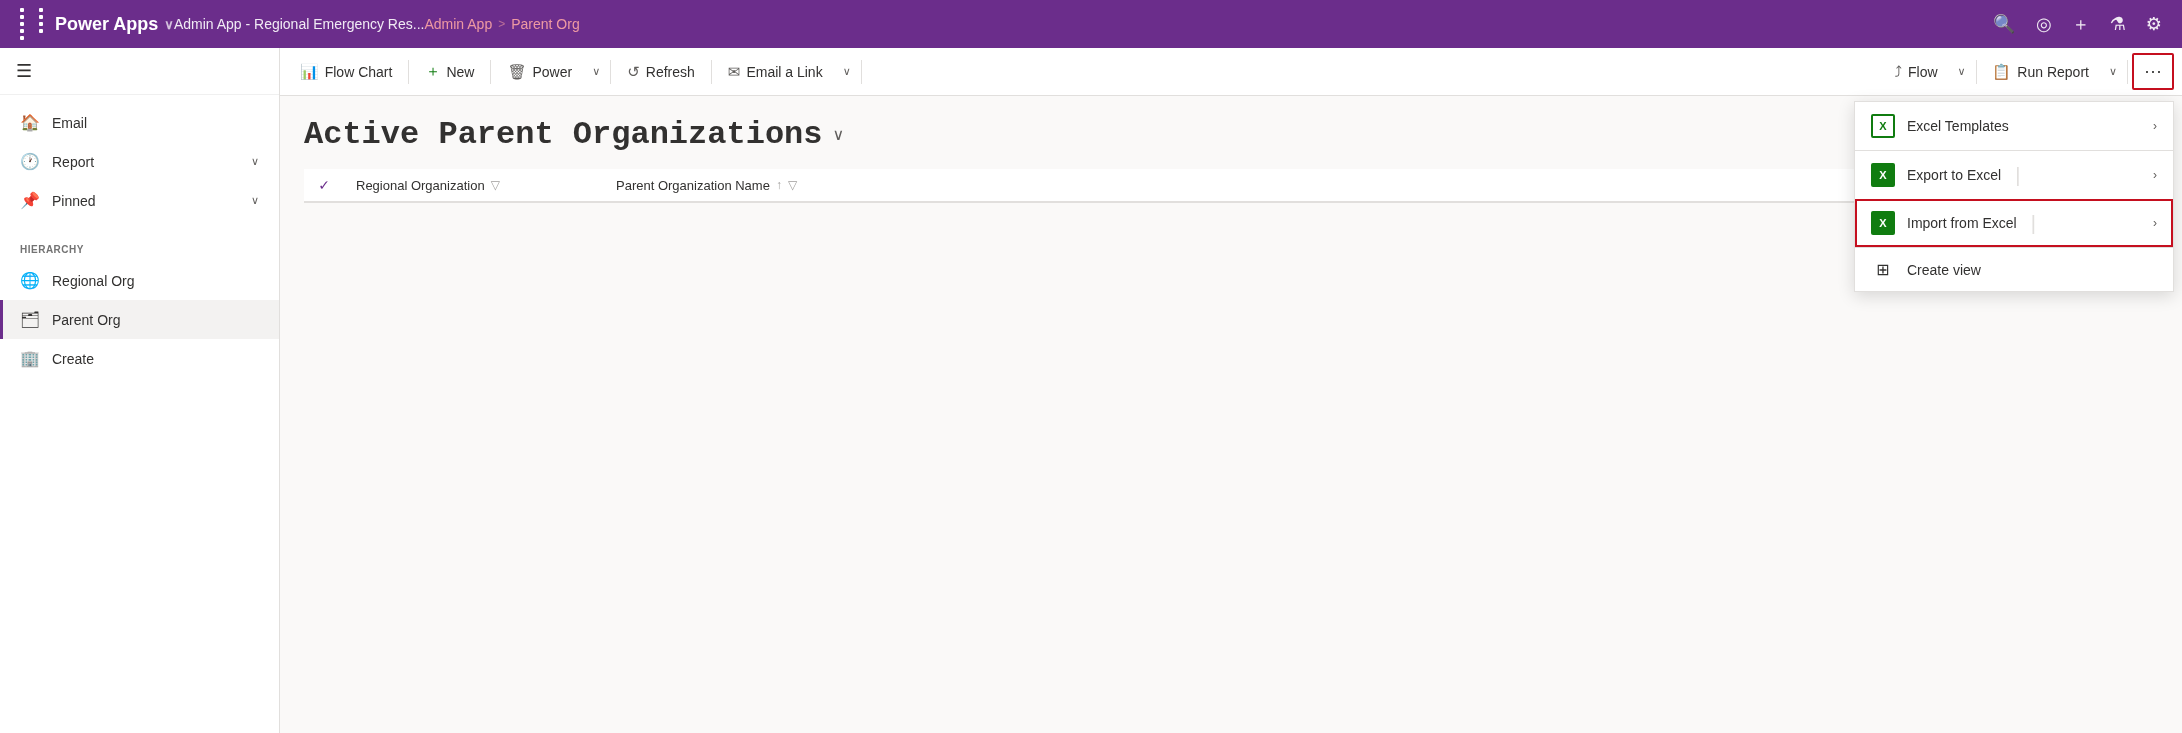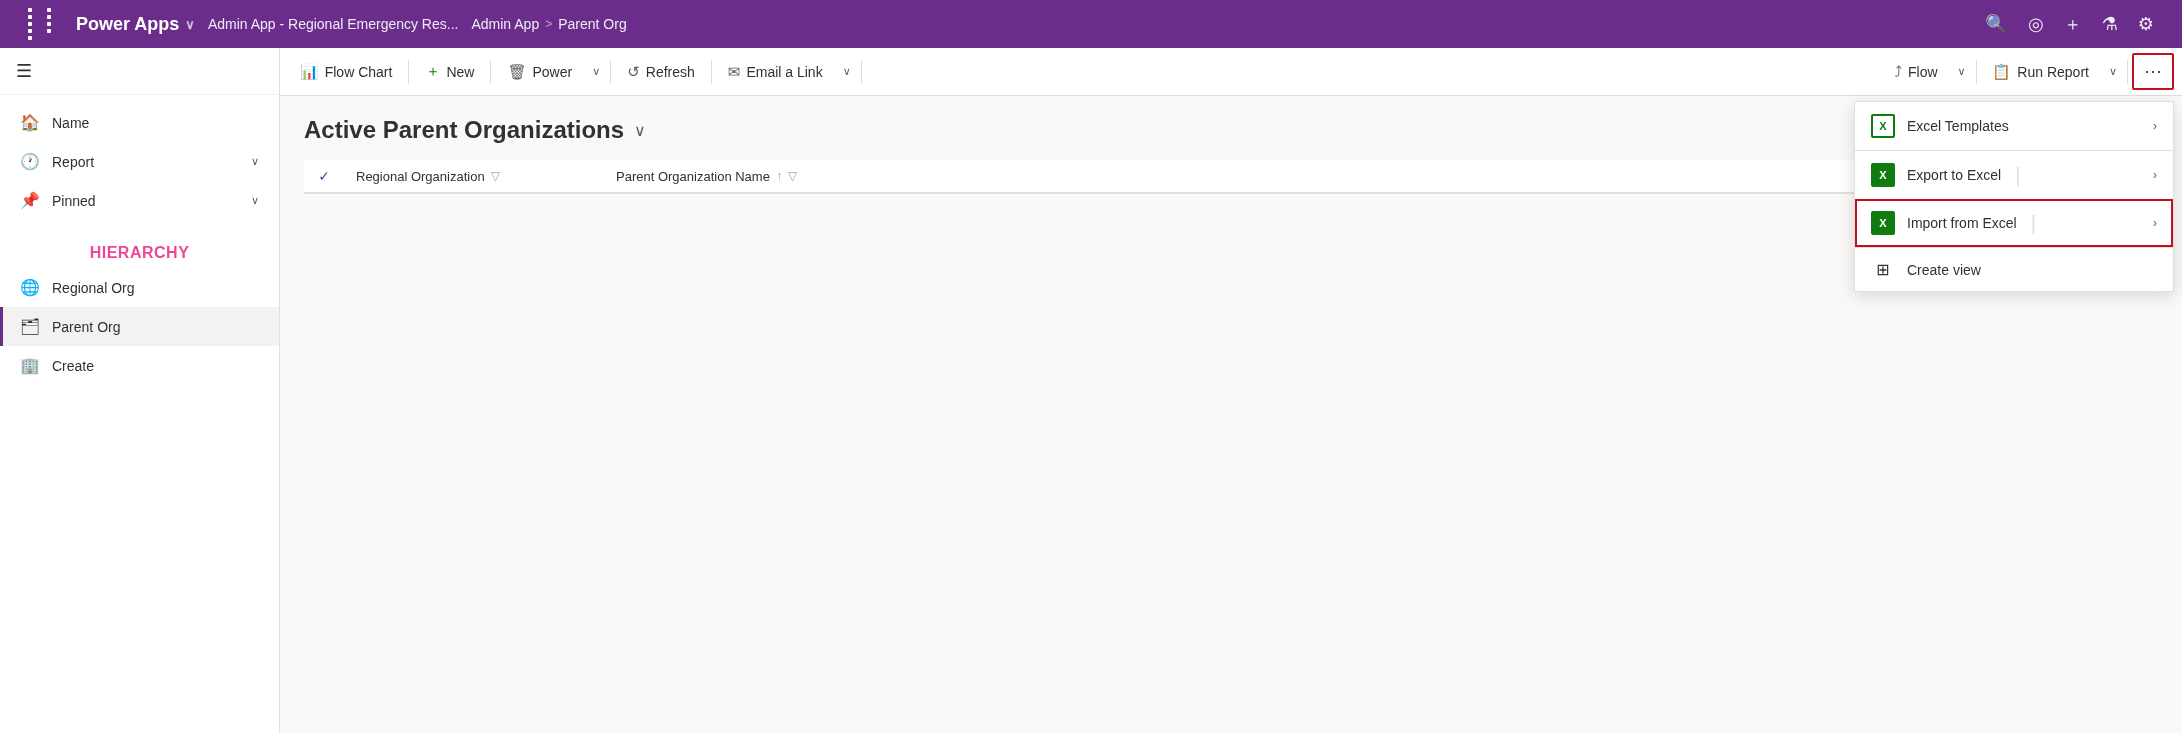--- a/index.html
+++ b/index.html
@@ -4,24 +4,24 @@
   <style>
     * { margin: 0; padding: 0; box-sizing: border-box; }
     body { font-family: 'Segoe UI', sans-serif; font-size: 14px; background: #f3f2f1; display: flex; flex-direction: column; height: 100vh; overflow: hidden; }
 
     
     .top-bar {
       background: #6b2d8b;
       color: white;
       display: flex;
       align-items: center;
-      padding: 0 28px;
+      padding: 0 20px;
       height: 48px;
       flex-shrink: 0;
-      gap: 13px;
+      gap: 0;
     }
     .top-bar-grid {
       display: grid;
       grid-template-columns: 16px 16px;
       gap: 3px;
       cursor: pointer;
     }
     .top-bar-grid span {
       width: 4px; height: 4px;
       background: white;
@@ -35,21 +35,21 @@
       display: flex;
       align-items: center;
       gap: 6px;
     }
     .top-bar-app-name {
       color: white;
       font-size: 14px;
       opacity: 0.9;
     }
     .top-bar-breadcrumb {
-      color: #ffffff;
+      color: #fca5a5;
       font-size: 14px;
       display: flex;
       align-items: center;
       gap: 6px;
       opacity: 0.9;
     }
     .top-bar-breadcrumb .sep {
       opacity: 0.6;
       font-size: 12px;
     }
@@ -105,26 +105,25 @@
       padding: 10px 20px;
       cursor: pointer;
       color: #323130;
       font-size: 14px;
     }
     .sidebar-item .icon { font-size: 16px; color: #605e5c; width: 20px; text-align: center; }
     .sidebar-item .chevron { margin-left: auto; font-size: 11px; color: #605e5c; }
 
     .sidebar-section-title {
       padding: 16px 20px 6px;
-      font-size: 16px;
+      font-size: 10px;
       font-weight: 600;
-      color: #ec4899;
+      color: #737373;
       text-transform: uppercase;
       letter-spacing: 0.5px;
-      text-align: center;
     }
     .sidebar-hierarchy-item {
       display: flex;
       align-items: center;
       gap: 12px;
       padding: 10px 20px;
       cursor: pointer;
       color: #323130;
       font-size: 14px;
       position: relative;
@@ -207,23 +206,24 @@
       overflow: auto;
       position: relative;
     }
     .page-title-row {
       display: flex;
       align-items: center;
       gap: 10px;
       margin-bottom: 16px;
     }
     .page-title {
-      font-size: 24px;
+      font-size: 32px;
       font-weight: 700;
       color: #323130;
+      font-family: Liberation Mono, monospace;
     }
     .page-title-chevron {
       font-size: 16px;
       color: #605e5c;
       cursor: pointer;
     }
 
     
     .table-header {
       display: flex;
@@ -353,21 +353,21 @@
 
 <div class="main-layout">
 
   <div class="sidebar">
     <div class="sidebar-top">
       <span class="sidebar-hamburger">☰</span>
     </div>
     <div class="sidebar-nav">
       <div class="sidebar-item">
         <span class="icon">🏠</span>
-        <span>Name</span>
+        <span>Email</span>
       </div>
       <div class="sidebar-item">
         <span class="icon">🕐</span>
         <span>Report</span>
         <span class="chevron">∨</span>
       </div>
       <div class="sidebar-item">
         <span class="icon">📌</span>
         <span>Pinned</span>
         <span class="chevron">∨</span>

